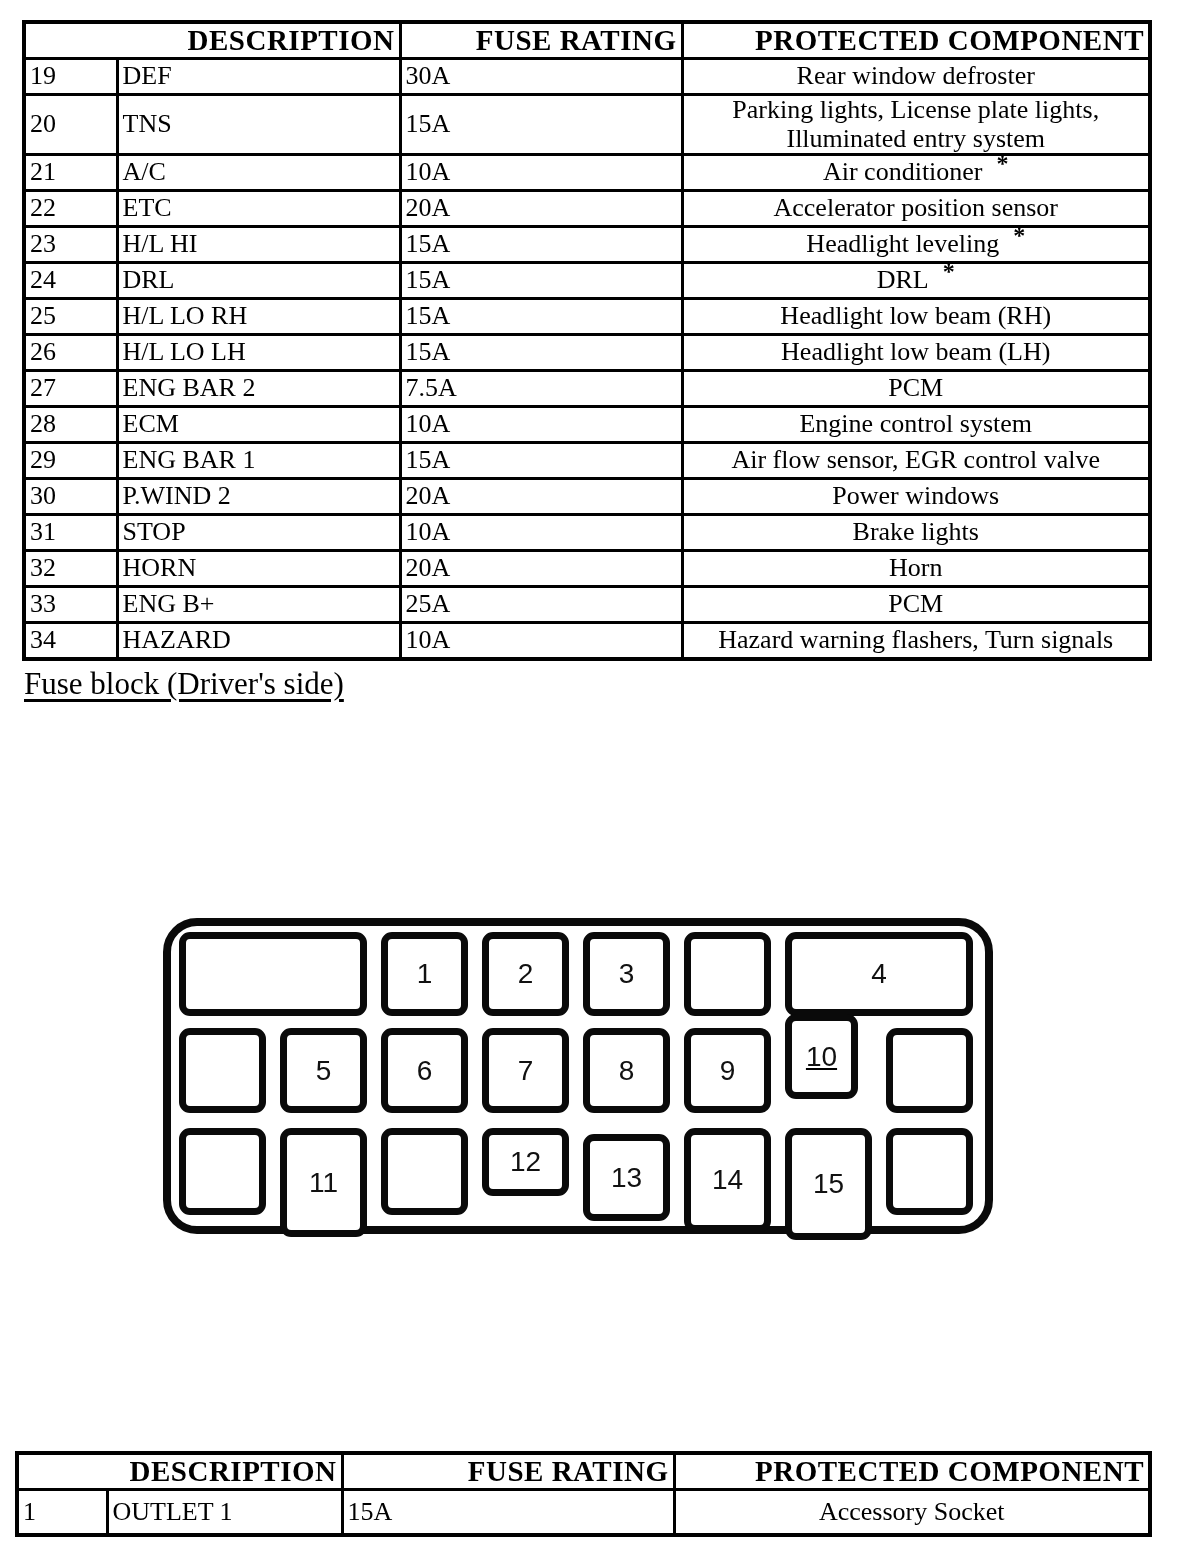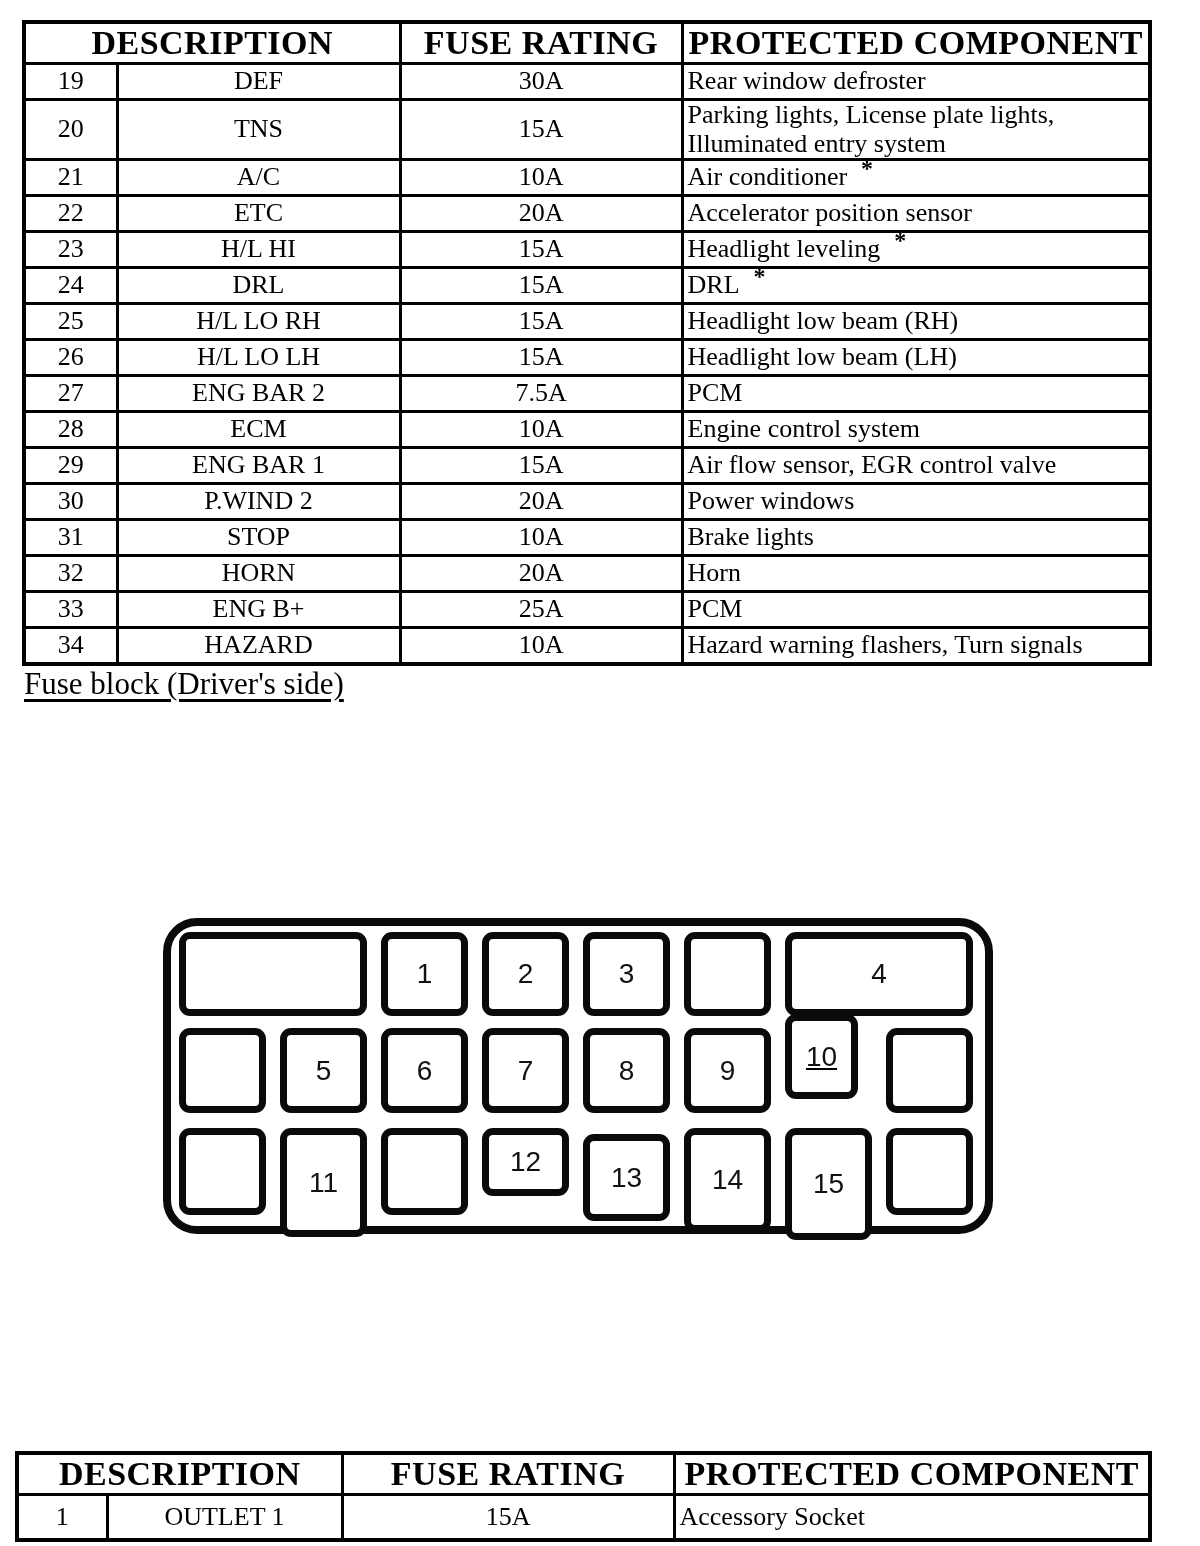--- a/index.html
+++ b/index.html
@@ -18,32 +18,32 @@
     table-layout:fixed;
     border:4px solid #000;
   }
   .fuse-table th, .fuse-table td{
     border:3px solid #000;
     padding:0 4px;
     overflow:hidden;
   }
   .fuse-table th{
     font-weight:bold;
-    font-size:34px;
-    text-align:center;
+    font-size:29px;
+    text-align:right;
     height:32px;
     letter-spacing:0.5px;
   }
   .fuse-table td{
     font-size:26px;
     height:33px;
     line-height:1.1;
   }
-  .c-num, .c-desc, .c-rating{text-align:center;}
-  .c-comp{text-align:left;padding-left:7px;margin-top:24px;}
+  .c-num, .c-desc, .c-rating{text-align:left;}
+  .c-comp{text-align:center;padding-left:7px;margin-top:24px;}
   .asterisk{
     display:inline-block;
     font-weight:bold;
     font-size:24px;
     margin-left:14px;
     position:relative;
     top:-9px;
   }
   .section-heading{
     position:absolute;

